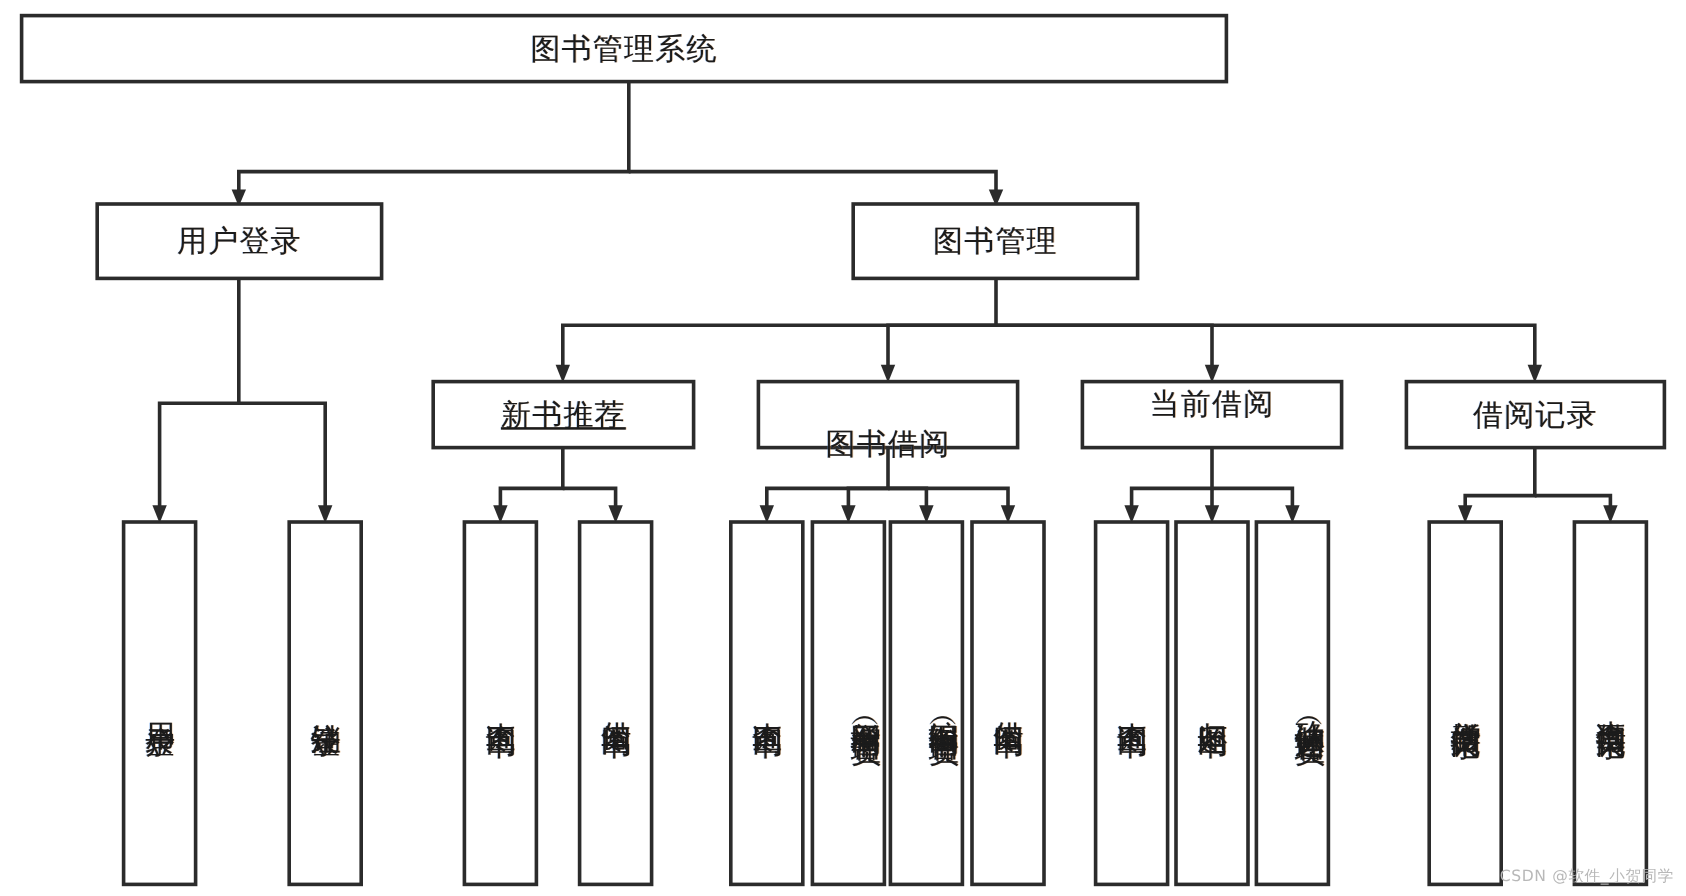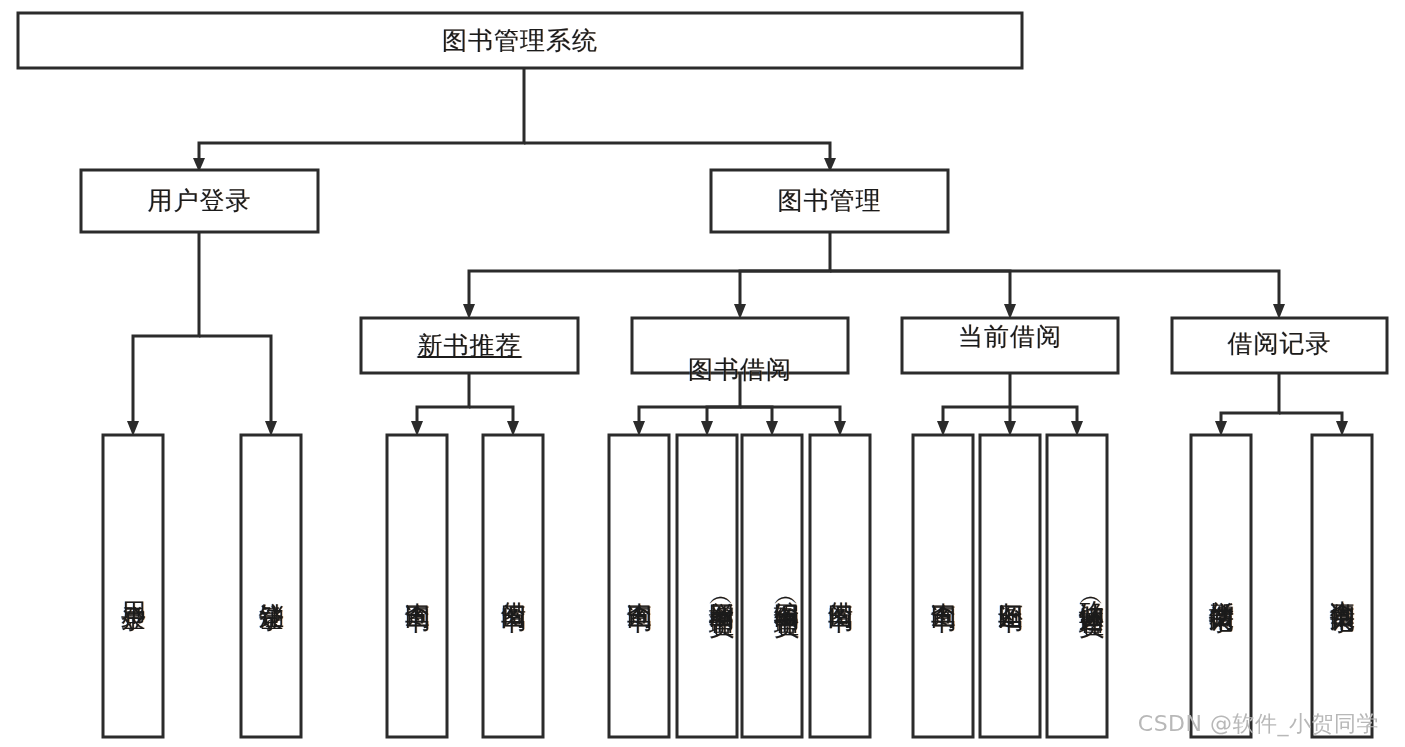--- a/index.html
+++ b/index.html
@@ -63,23 +63,23 @@
     font-size: 25px;
     line-height: 1.28;
     letter-spacing: 2px;
     writing-mode: vertical-rl;
     text-orientation: upright;
     text-align: center;
     text-shadow: 0.5px 0 0 rgba(200,120,40,0.45), -0.5px 0 0 rgba(80,140,220,0.45);
   }
   .watermark {
     position: absolute;
-    right: 26px;
+    right: 10px;
     bottom: 8px;
-    font-size: 22px;
+    font-size: 13px;
     color: #b8b8b8;
     letter-spacing: 0.5px;
     white-space: nowrap;
   }
 </style>
 </head>
 <body>
 
 <div id="diagram-root">
 
@@ -177,21 +177,21 @@
   <div class="node-label-h" style="left:81px; top:170px; width:237px; height:62px;">用户登录</div>
 
   <div class="node-label-h" style="left:711px; top:170px; width:237px; height:62px;">图书管理</div>
 
   <div class="node-label-h" style="left:361px; top:318px; width:217px; height:55px;text-decoration:underline;">新书推荐</div>
 
   <div class="node-label-h" style="left:632px; top:318px; width:216px; height:55px;margin-top:24px;">图书借阅</div>
 
   <div class="node-label-h" style="left:902px; top:318px; width:216px; height:38px;">当前借阅</div>
 
-  <div class="node-label-h" style="left:1172px; top:318px; width:215px; height:55px;font-family:Liberation Mono, monospace;">借阅记录</div>
+  <div class="node-label-h" style="left:1172px; top:318px; width:215px; height:55px;">借阅记录</div>
 
   <div class="node-label-v" style="left:103px; top:435px; width:60px; height:302px;">用户登录</div>
 
   <div class="node-label-v" style="left:241px; top:435px; width:60px; height:302px;">注销登录</div>
 
   <div class="node-label-v" style="left:387px; top:435px; width:60px; height:302px;">查询图书</div>
 
   <div class="node-label-v" style="left:483px; top:435px; width:60px; height:302px;">借阅图书</div>
 
   <div class="node-label-v" style="left:609px; top:435px; width:60px; height:302px;">查询图书</div>

